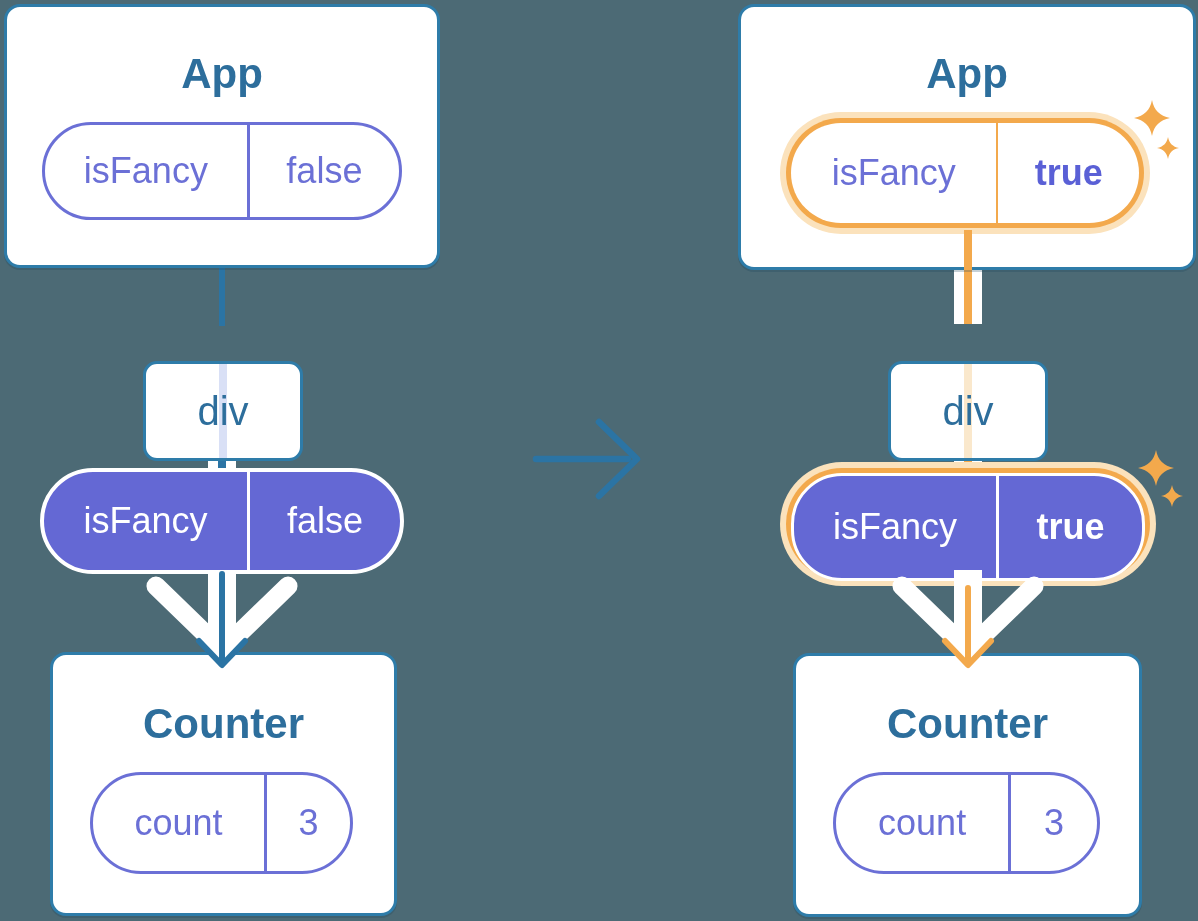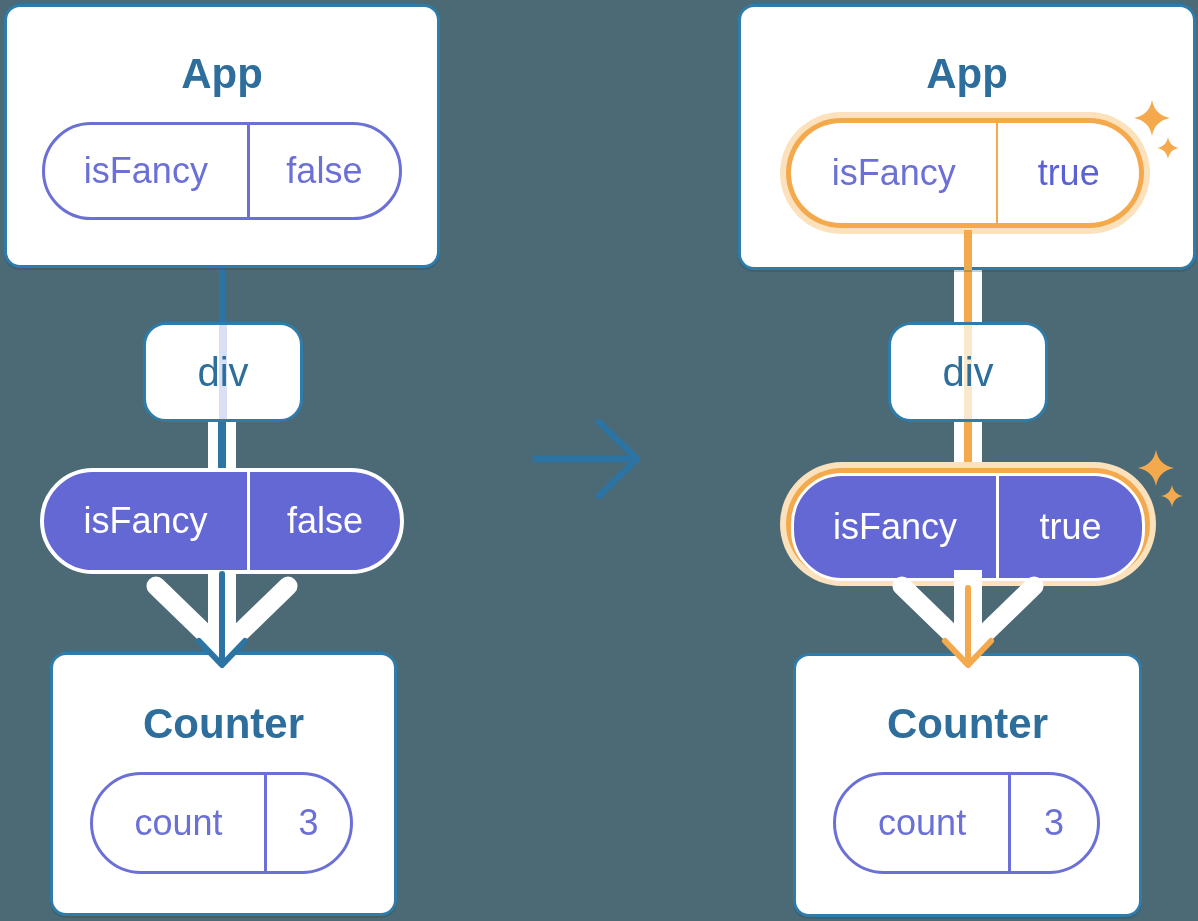--- a/index.html
+++ b/index.html
@@ -3,37 +3,37 @@
 <meta charset="utf-8">
 <style>
   html,body{margin:0;padding:0;background:#4C6A75;}
   .stage{
     position:relative;width:1198px;height:921px;background:#4C6A75;
     font-family:"Liberation Sans",sans-serif;overflow:hidden;
   }
   .abs{position:absolute;box-sizing:border-box;}
   .card{background:#fff;border:3px solid #2E7CA9;border-radius:16px;z-index:1;
         box-shadow:0 2px 0 rgba(23,68,92,.25);}
-  .divbox{background:#fff;border:3px solid #2E7CA9;border-radius:23px;z-index:1;}
+  .divbox{background:#fff;border:3px solid #2E7CA9;border-radius:14px;z-index:1;margin-top:39px;}
   .title{color:#2D6E9C;font-size:42px;font-weight:600;text-align:center;z-index:2;line-height:1.15;}
   .divlabel{position:absolute;left:0;top:0;right:0;bottom:0;display:flex;align-items:center;justify-content:center;
             color:#2D6E9C;font-size:40px;font-weight:500;z-index:2;}
   .trace{position:absolute;top:0;bottom:0;left:50%;width:8px;margin-left:-4px;z-index:1;}
   .pill{display:flex;align-items:stretch;border-radius:60px;z-index:2;font-size:36px;font-weight:500;}
   .pill .cell{display:flex;align-items:center;justify-content:center;}
   .pill-outline{background:#fff;border:3px solid #6B70D6;color:#6B70D6;}
   .pill-solid{background:#6468D4;border:4px solid #fff;color:#fff;}
   .ring-outer{background:#FBE2BC;border-radius:62px;z-index:2;padding:6px;}
   .ring-orange{background:#F3A94C;border-radius:56px;height:100%;box-sizing:border-box;padding:5px;}
   .stripe{z-index:0;}
   .seg{z-index:2;}
   .chev{z-index:2;}
   .arrowhead{z-index:3;}
   .sparkle{z-index:3;}
-  .bold{font-weight:400;}
+  .bold{font-weight:700;}
 </style>
 </head>
 <body>
 
 <div class="stage">
 
   <div class="abs stripe" style="left:219px;top:266px;width:6px;height:60px;background:#2B74A4;"></div>
 
   <div class="abs stripe" style="left:208px;top:416px;width:10px;height:58px;background:#fff;"></div>
   <div class="abs stripe" style="left:218px;top:416px;width:8px;height:58px;background:#2B74A4;"></div>

